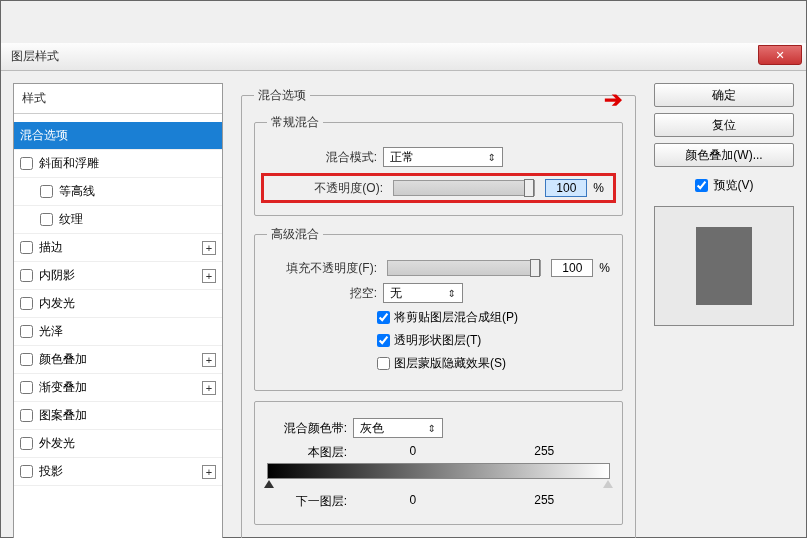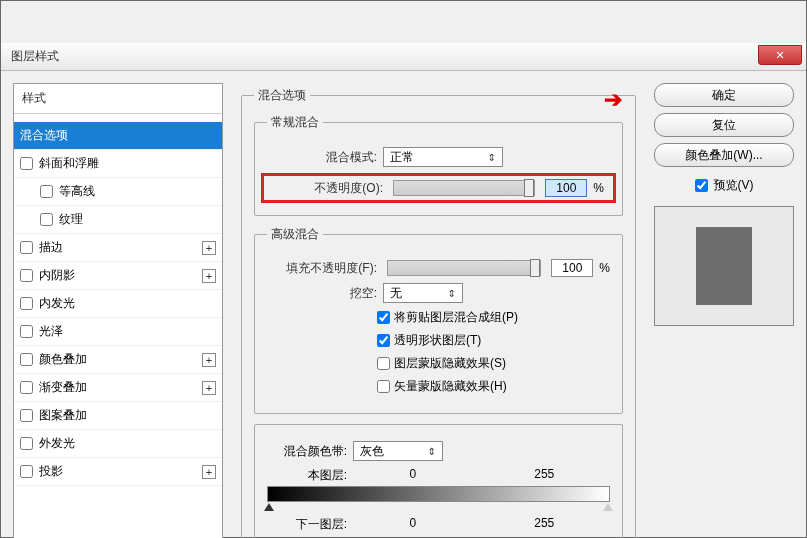--- a/index.html
+++ b/index.html
@@ -47,21 +47,21 @@
 input[type=checkbox] { width:13px; height:13px; }
 
 .blend-gradient { height: 16px; background: linear-gradient(to right, #000, #fff); border:1px solid #888; position:relative; margin: 2px 0 14px 0; }
 .blend-gradient .tri { position:absolute; bottom:-10px; width:0; height:0; border-left:5px solid transparent; border-right:5px solid transparent; border-bottom:8px solid #333; }
 .blend-gradient .tri.white { border-bottom-color:#ccc; }
 .blend-vals { display:flex; justify-content:space-between; margin-bottom:2px; }
 .blend-lbl { width:80px; text-align:right; }
 
 
 .right-panel { width: 140px; display:flex; flex-direction:column; gap:6px; align-items:stretch; position:relative; }
-.btn { height:24px; border:1px solid #888; background:linear-gradient(#fff,#e6e6e6); cursor:pointer; text-align:center; line-height:22px; border-radius:11px; }
+.btn { height:24px; border:1px solid #888; background:linear-gradient(#fff,#e6e6e6); cursor:pointer; text-align:center; line-height:22px; border-radius:2px; }
 .arrow-red { position:absolute; left:-50px; top:4px; color:#d00; font-size:22px; font-weight:bold; }
 .preview-chk { display:flex; align-items:center; gap:6px; justify-content:center; margin-top:4px; }
 .preview-box { margin-top:6px; border:1px solid #888; background:#e9e9e9; height:120px; display:flex; align-items:center; justify-content:center; }
 .preview-inner { width:56px; height:78px; background:#6d6d6d; }
 
 </style>
 </head>
 <body>
 
 <div class="window">
@@ -200,26 +200,20 @@
             <div class="row">
                 <label class="chlabel">
                   <input type="checkbox" checked="" style="">
                   <span>透明形状图层(T)</span>
                 </label>
               </div>
             <div class="row">
                 <label class="chlabel">
                   <input type="checkbox" style="">
                   <span>图层蒙版隐藏效果(S)</span>
-                </label>
-              </div>
-            <div class="row">
-                <label class="chlabel">
-                  <input type="checkbox" style="">
-                  <span>矢量蒙版隐藏效果(H)</span>
                 </label>
               </div>
           </div>
         </fieldset>
 
         <fieldset>
           <div class="row">
             <span class="blend-lbl">混合颜色带:</span>
             <div class="sel" style="width:90px">
               <span>灰色</span>

